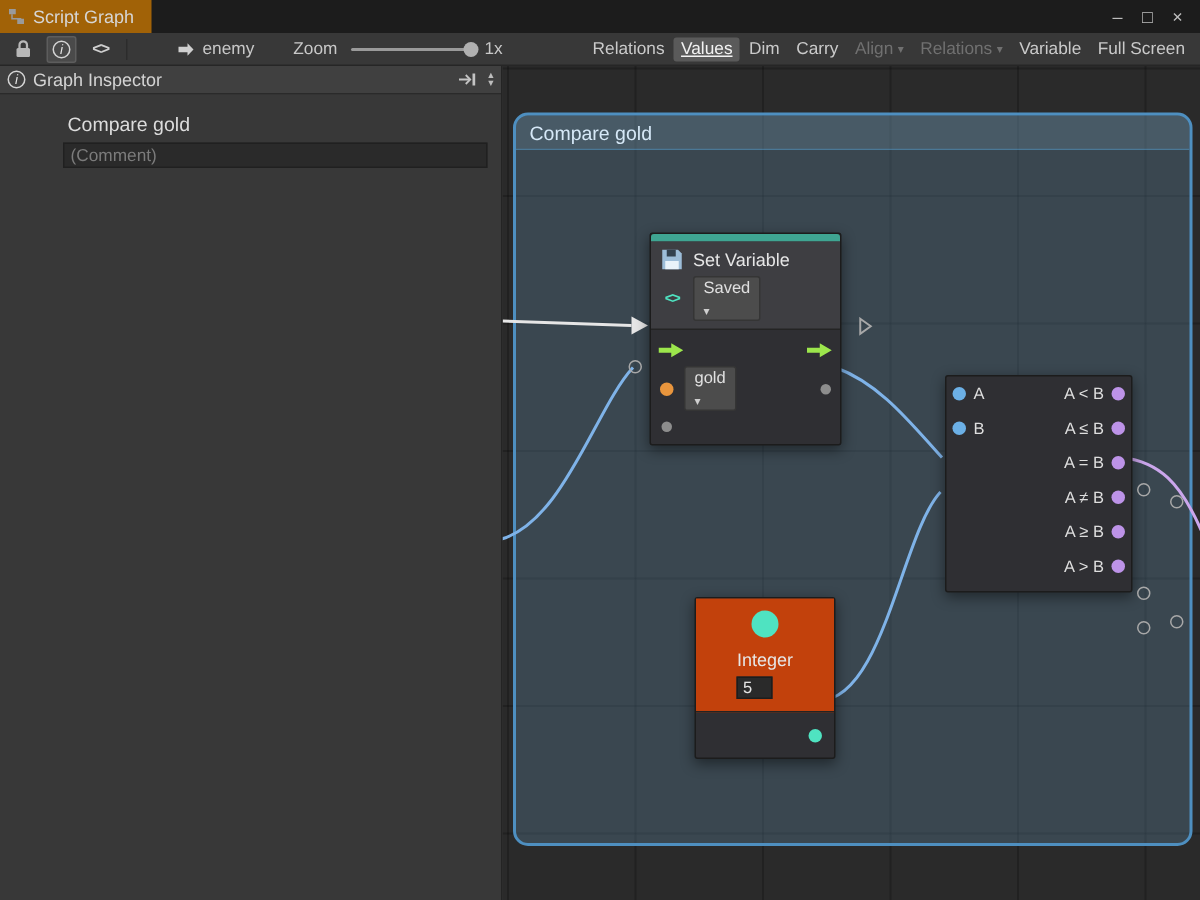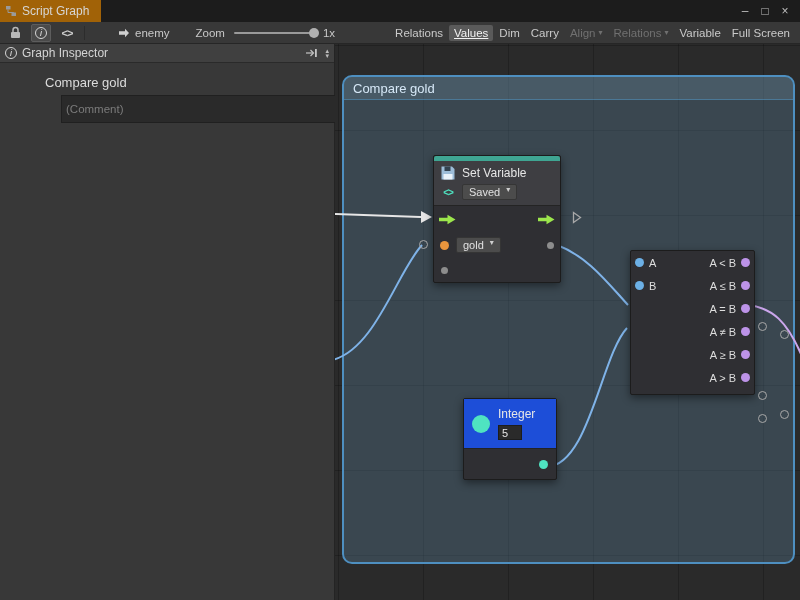--- a/index.html
+++ b/index.html
@@ -41,21 +41,21 @@
   .dd-caret{font-size:8px;line-height:1;}
 
   
   .inspector{position:absolute;top:44px;left:0;width:335px;bottom:0;background:#383838;
              border-right:1px solid #242424;}
   .insp-header{height:19px;background:#404040;border-bottom:1px solid #2a2a2a;
                display:flex;align-items:center;gap:5px;padding:0 5px;color:#d4d4d4;}
   .insp-hdr-right{margin-left:auto;display:flex;align-items:center;gap:7px;}
   .spinner{display:flex;flex-direction:column;line-height:5px;font-size:7px;color:#bdbdbd;text-align:center;}
   .insp-title{margin:12px 8px 5px 45px;font-size:13px;color:#dcdcdc;}
-  .comment-input{display:block;margin-left:61px;width:283px;height:28px;background:#2a2a2a;
+  .comment-input{display:block;margin-left:42px;width:283px;height:17px;background:#2a2a2a;
                  border:1px solid #202020;color:#cfcfcf;font-size:11.5px;padding:0 4px;
                  font-family:"Liberation Sans",sans-serif;}
   .comment-input::placeholder{color:#7b7b7b;}
   .color-row{display:flex;align-items:center;margin:17px 8px 0 8px;}
   .color-label{flex:0 0 118px;font-size:12px;color:#cccccc;}
   .color-swatch{position:relative;flex:1;height:15px;background:#000;border:1px solid #101010;}
   .alpha-bar{position:absolute;left:0;right:0;bottom:0;height:3px;background:#ffffff;}
   .eyedropper{margin-left:7px;display:flex;}
 
   
@@ -79,21 +79,21 @@
   .node{position:absolute;background:#2f2f33;border:1px solid #1c1c1c;border-radius:2px;
         box-shadow:0 3px 9px rgba(0,0,0,0.45);}
   .node-title{font-size:12px;color:#e6e6e6;}
   .dot{display:inline-block;width:9px;height:9px;border-radius:50%;flex:none;}
   .dot.orange{background:var(--value_orange);}
   .dot.blue{background:var(--value_blue);}
   .dot.purple{background:var(--value_purple);}
   .dot.teal{background:var(--value_teal);}
   .dot.gray{width:7px;height:7px;background:#8d8d8d;}
   .mini-dd{display:inline-flex;align-items:flex-start;gap:6px;background:#4c4c4c;border:1px solid #353535;
-           border-radius:2px;padding:1px 6px;font-size:11px;color:#e0e0e0;}
+           border-radius:2px;padding:1px 6px;font-size:11px;color:#e0e0e0;flex-direction:column;}
   .mini-dd .dd-caret{color:#cfcfcf;}
 
   
   .node.setvar{left:98px;top:111px;width:128px;}
   .sv-accent{height:5px;background:#3FA592;border-radius:2px 2px 0 0;}
   .sv-header{background:#3e3e42;padding:4px 6px 5px;border-bottom:1px solid #242424;}
   .sv-h-row{display:flex;align-items:center;gap:6px;}
   .sv-h-row + .sv-h-row{margin-top:3px;}
   .code-teal{color:var(--value_teal);font-size:10px;font-weight:bold;letter-spacing:-1px;
              width:16px;text-align:center;flex:none;}
@@ -108,22 +108,22 @@
 
   
   .node.cmp{left:295px;top:206px;width:125px;padding-bottom:5px;}
   .cmp-header{display:flex;align-items:center;gap:7px;background:#3e3e42;height:42px;
               padding:0 9px;border-bottom:1px solid #242424;}
   .cmp-row{display:flex;align-items:center;height:23px;padding:0 4px;gap:5px;font-size:11px;color:#dedede;}
   .cmp-out-label{margin-left:auto;}
 
   
   .node.int{left:128px;top:354px;width:94px;}
-  .int-header{display:flex;align-items:center;gap:8px;padding:8px 8px;background:#1d4ed8;
-              border-bottom:1px solid #242424;}
+  .int-header{display:flex;align-items:center;gap:8px;padding:8px 8px;background:#c2410c;
+              border-bottom:1px solid #242424;flex-direction:column;}
   .int-icon{width:18px;height:18px;border-radius:50%;background:var(--value_teal);flex:none;}
   .int-col{display:flex;flex-direction:column;gap:4px;}
   .int-field{width:24px;height:15px;background:#2a2a2a;border:1px solid #1d1d1d;color:#e4e4e4;
              font-size:11px;padding:0 3px;font-family:"Liberation Sans",sans-serif;}
   .int-port-row{display:flex;align-items:center;justify-content:flex-end;height:30px;padding:0 8px;}
 
   
   .hollow{position:absolute;width:9px;height:9px;border:1.4px solid #a8a8a8;border-radius:50%;}
   .tri-port{position:absolute;display:flex;}
 </style>

